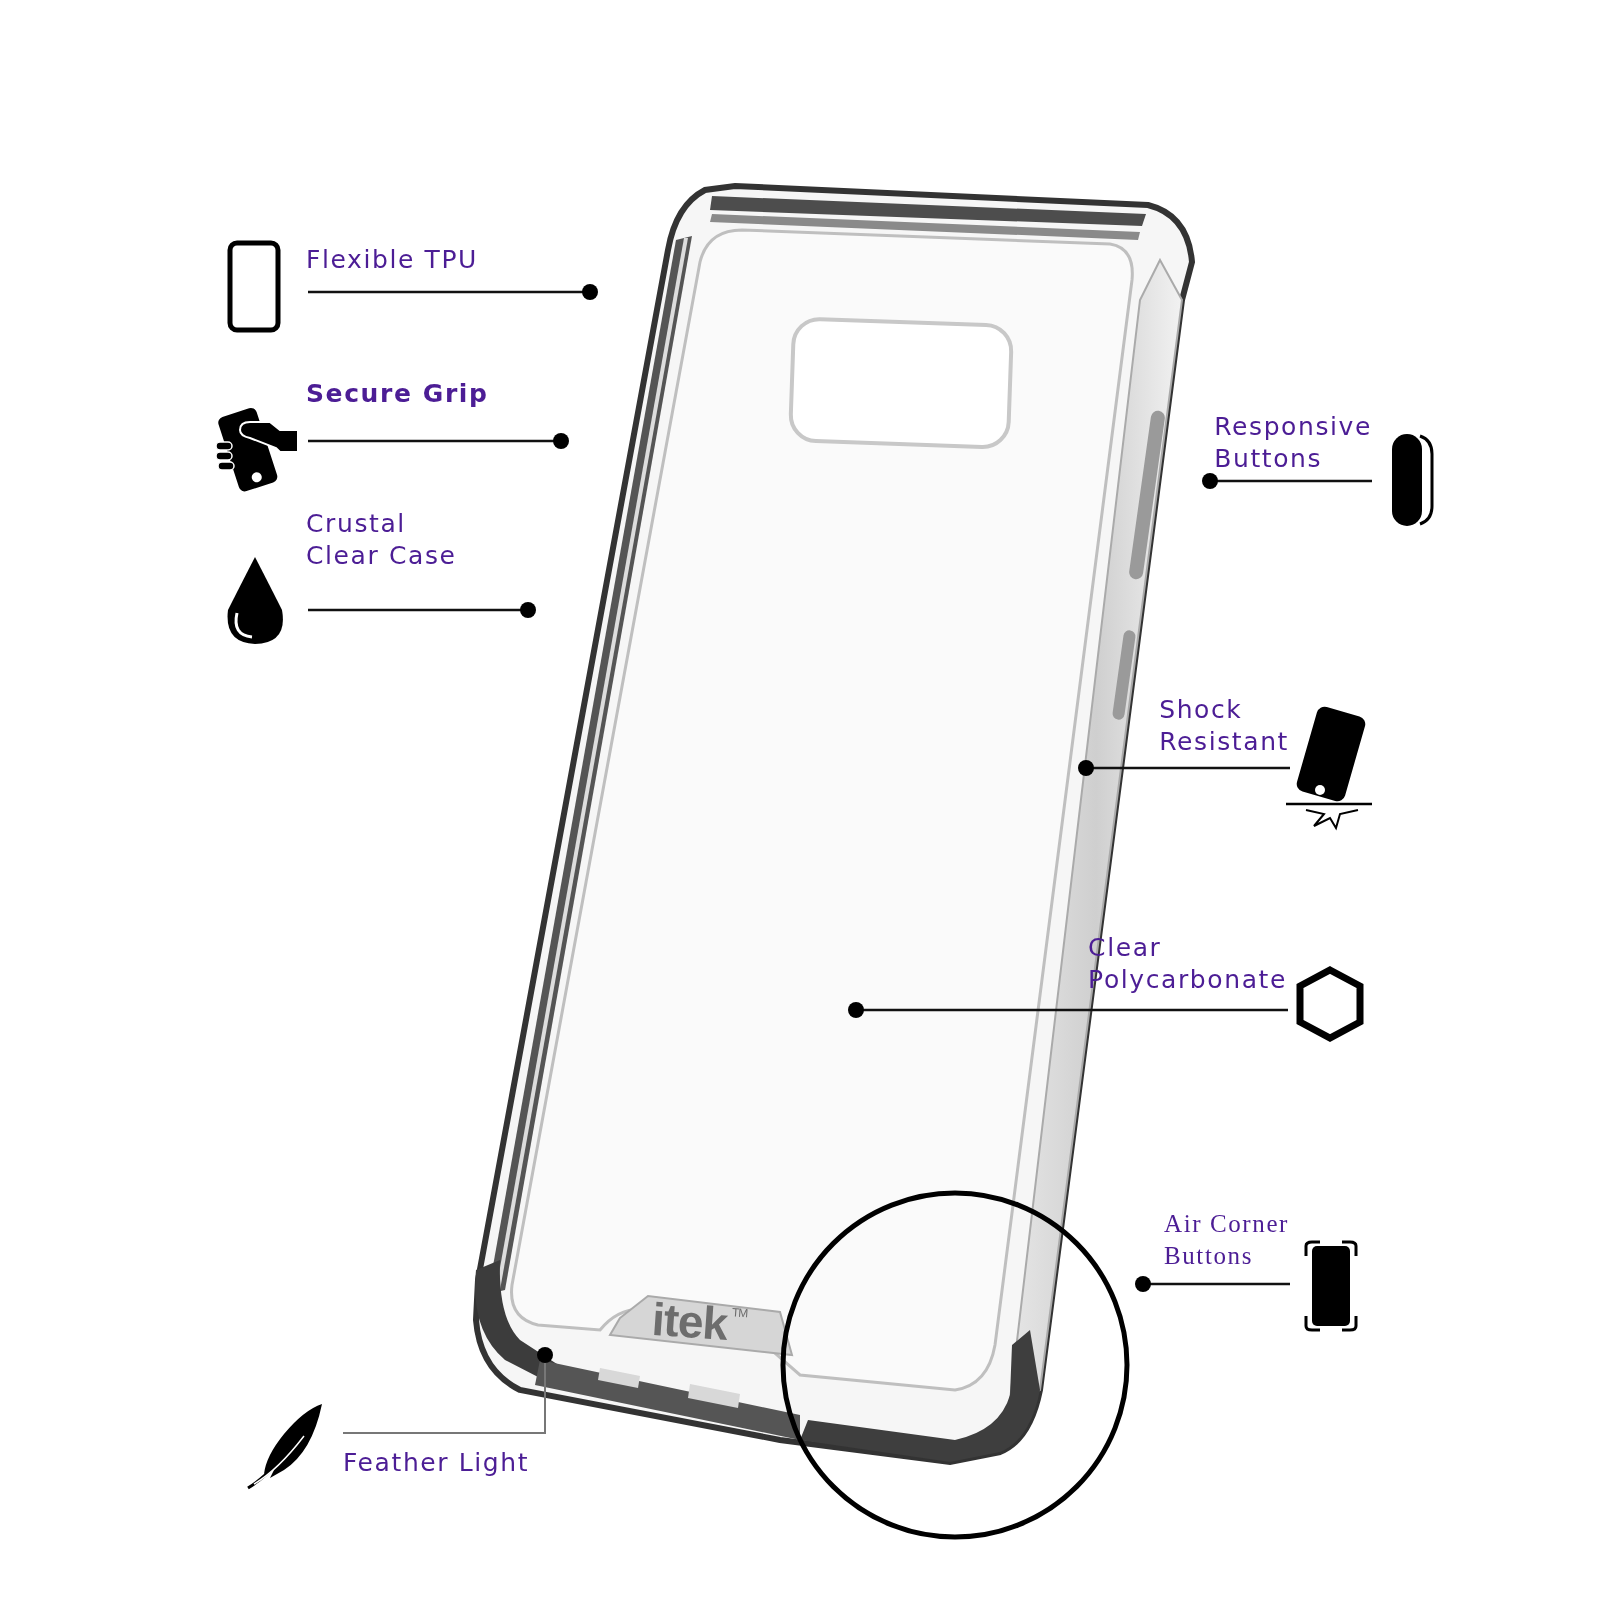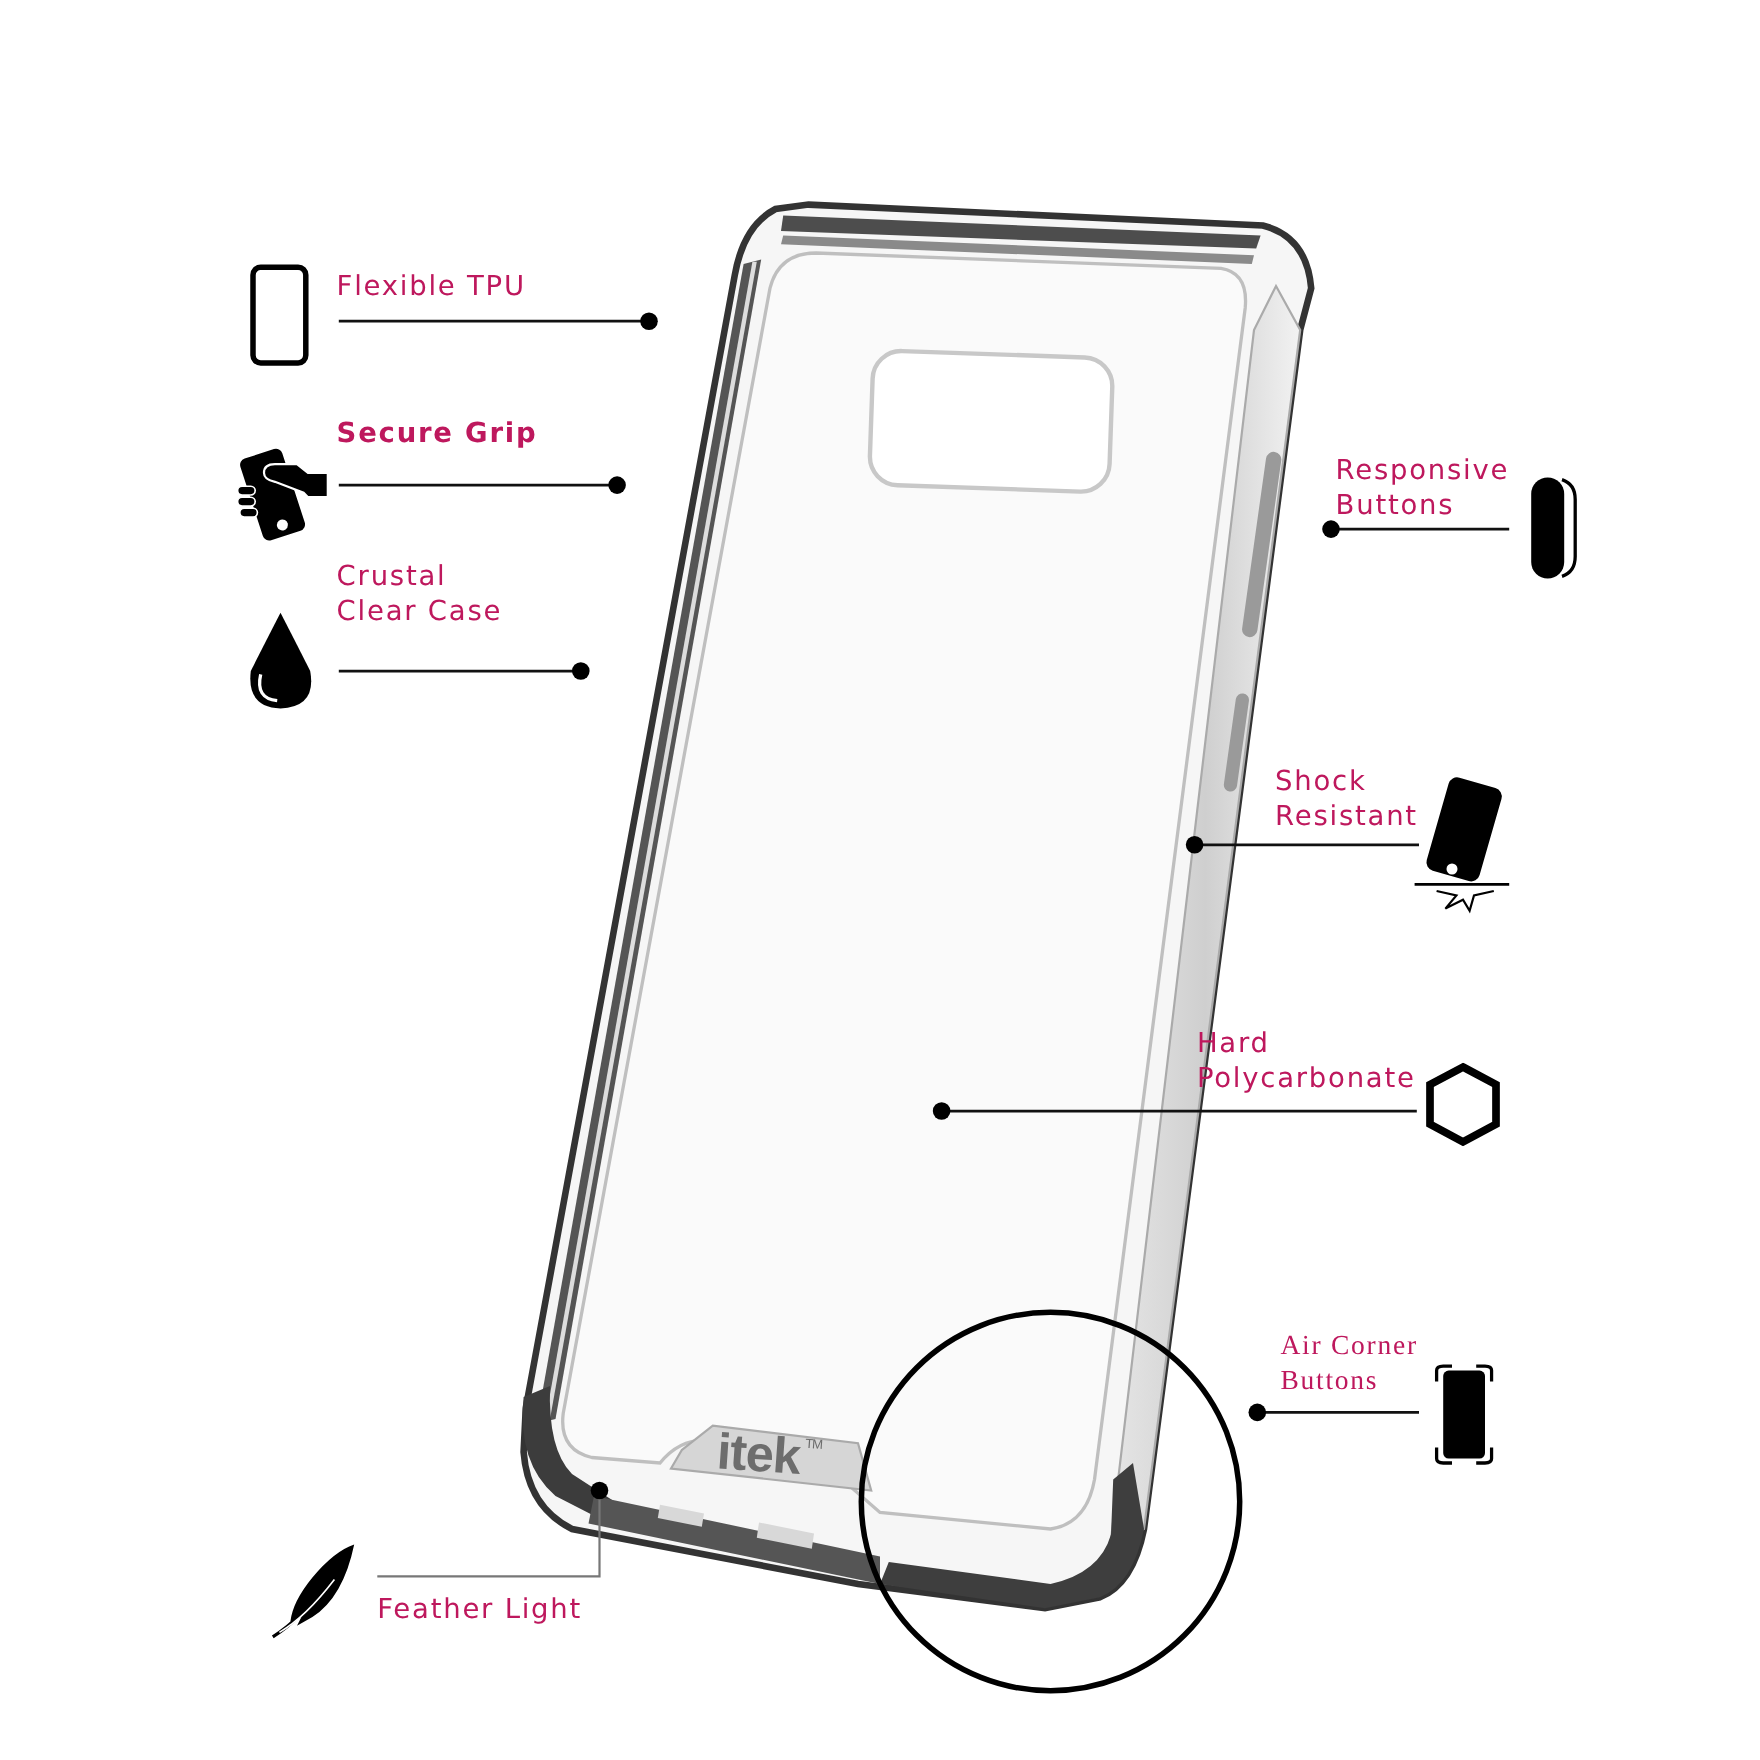--- a/index.html
+++ b/index.html
@@ -1,21 +1,21 @@
 <!DOCTYPE html>
 <html><head>
 <meta charset="utf-8">
 <style>
   html, body { margin:0; padding:0; background:#ffffff; }
   body { width:1600px; height:1600px; position:relative; overflow:hidden;
          font-family: "DejaVu Sans", "Liberation Sans", sans-serif; color:#111; }
   .stage { position:absolute; left:0; top:0; width:1600px; height:1600px; }
   svg.art { position:absolute; left:0; top:0; }
   .label { position:absolute; font-size:25px; letter-spacing:1.6px; line-height:32px;
-           color:#be185d; white-space:nowrap; }
+           color:#4c1d95; white-space:nowrap; }
   .label.right { }
   .label span { display:block; }
   .icon { position:absolute; }
   .logo { position:absolute; font-family:"Liberation Sans", sans-serif; font-weight:bold;
           color:#6d6d6d; font-size:46px; transform:rotate(4deg); letter-spacing:-1px; }
   .logo sup { font-size:12px; font-weight:normal; vertical-align:top; position:relative; top:8px; margin-left:4px; }
 </style>
 </head>
 <body>
 
@@ -154,21 +154,21 @@
     <svg class="icon" style="left:1284px; top:704px;" width="92" height="128" viewBox="0 0 92 128">
       <rect x="22" y="6" width="50" height="88" rx="8" fill="#000" transform="rotate(16 47 50)"></rect>
       <circle cx="36" cy="86" r="5" fill="#fff"></circle>
       <line x1="2" y1="100" x2="88" y2="100" stroke="#000" stroke-width="2.5"></line>
       <polyline points="22,106 40,110 30,122 46,114 52,124 56,110 74,106" fill="none" stroke="#000" stroke-width="2"></polyline>
     </svg>
   </div>
 
   <div>
     <div class="label right" style="right:313px; top:932px;">
-      <span>Hard</span>
+      <span>Clear</span>
       <span>Polycarbonate</span>
     </div>
     <svg class="icon" style="left:1294px; top:966px;" width="72" height="76" viewBox="0 0 72 76">
       <polygon points="36,4 66,20 66,56 36,72 6,56 6,20" fill="none" stroke="#000" stroke-width="7"></polygon>
     </svg>
   </div>
 
   <div>
     <div class="label right" style="right:311px; top:1208px;font-family:Liberation Serif, serif;">
       <span>Air Corner</span>

